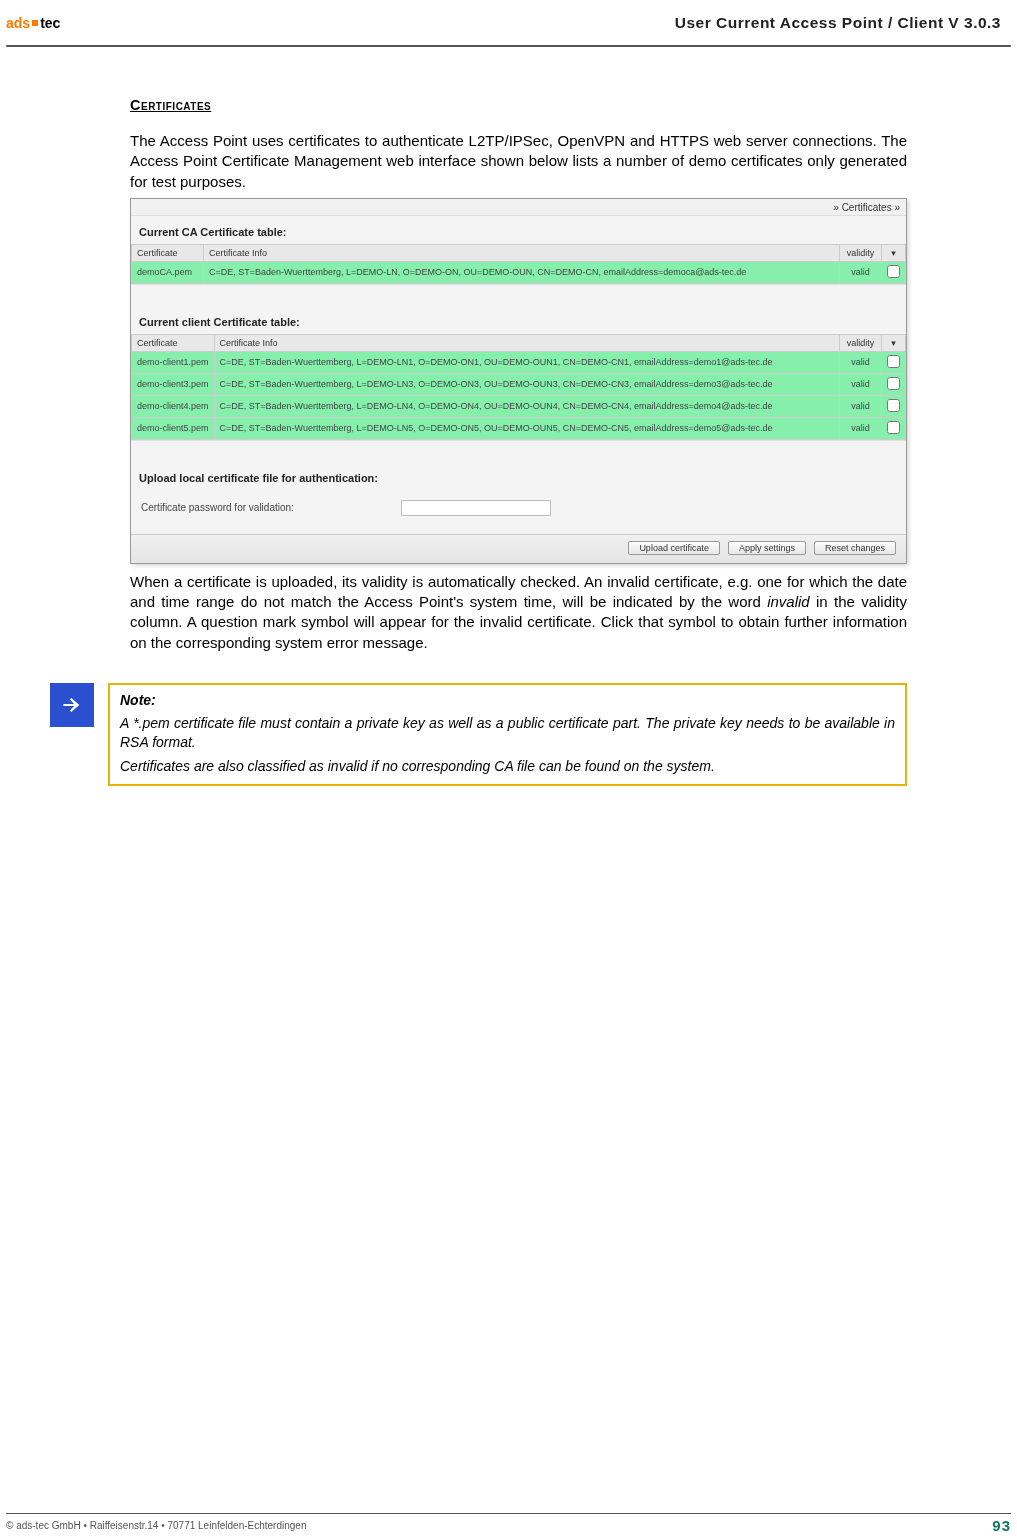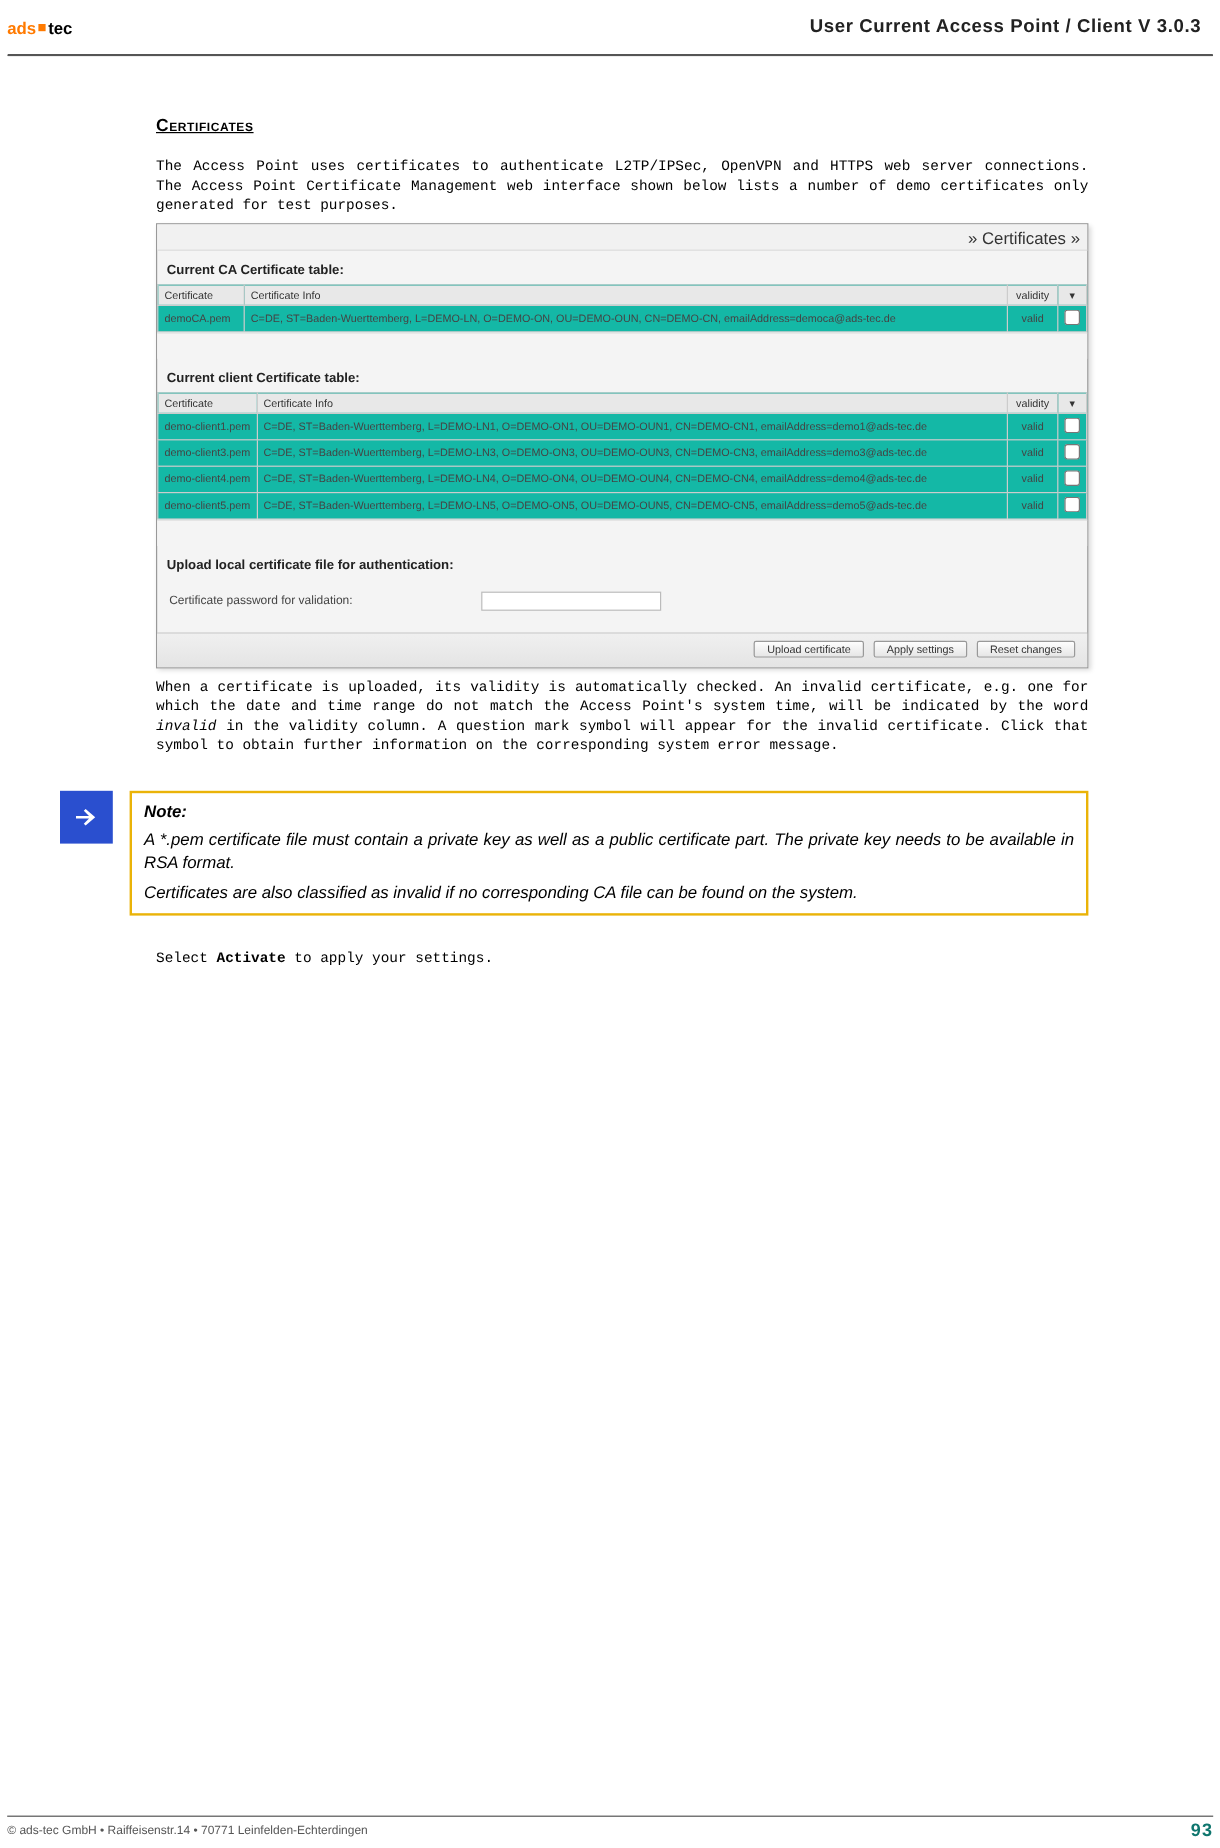--- a/index.html
+++ b/index.html
@@ -48,56 +48,55 @@
   }
   .sec-heading {
     font-size: 14.5px;
     font-weight: bold;
     font-variant: small-caps;
     text-decoration: underline;
     letter-spacing: 0.5px;
     margin-bottom: 18px;
   }
   .para {
-    font-size: 12px;
+    font-size: 15px;
     line-height: 1.35;
     text-align: justify;
     margin-bottom: 6px;
-    font-family: Liberation Mono, monospace;
   }
   .italic { font-style: italic; }
   .bold { font-weight: bold; }
 
   
   .screenshot {
     border: 1px solid #999;
     background: #f4f4f4;
     margin: 6px 0 8px 0;
     font-family: Verdana, Arial, sans-serif;
     box-shadow: 2px 2px 4px rgba(0,0,0,0.15);
   }
   .shot-top {
     text-align: right;
-    font-size: 14px;
+    font-size: 10px;
     padding: 3px 6px 2px 0;
     color: #333;
     background: #f1f1f1;
     border-bottom: 1px solid #ddd;
   }
   .shot-section {
     font-size: 11px;
     font-weight: bold;
     padding: 10px 8px 6px 8px;
     color: #222;
   }
   .shot-table {
     width: 100%;
     border-collapse: collapse;
     font-size: 9px;
-    background: #14b8a6;
+    background: #86efac;
   }
   .shot-table th, .shot-table td {
     border: 1px solid #ccc;
     padding: 3px 5px;
     text-align: left;
     color: #444;
     white-space: nowrap;
     overflow: hidden;
   }
   .shot-table th {
@@ -275,22 +274,19 @@
         </svg>
     </div>
     <div class="note-box">
       <div class="nb-title">Note:</div>
       <div>A *.pem certificate file must contain a private key as well as a public certificate part. The private key needs to be available in RSA format.</div>
       <div style="height:6px"></div>
       <div>Certificates are also classified as invalid if no corresponding CA file can be found on the system.</div>
     </div>
   </div>
 
-  <p class="para" style="margin-top:28px;">
-    <span>Select </span><span class="bold">Activate</span><span> to apply your settings.</span>
-  </p>
 
 </div>
 
 <div class="footer">
   <div>© ads-tec GmbH • Raiffeisenstr.14 • 70771 Leinfelden-Echterdingen</div>
   <div class="pg">93</div>
 </div>
 
 </body></html>

